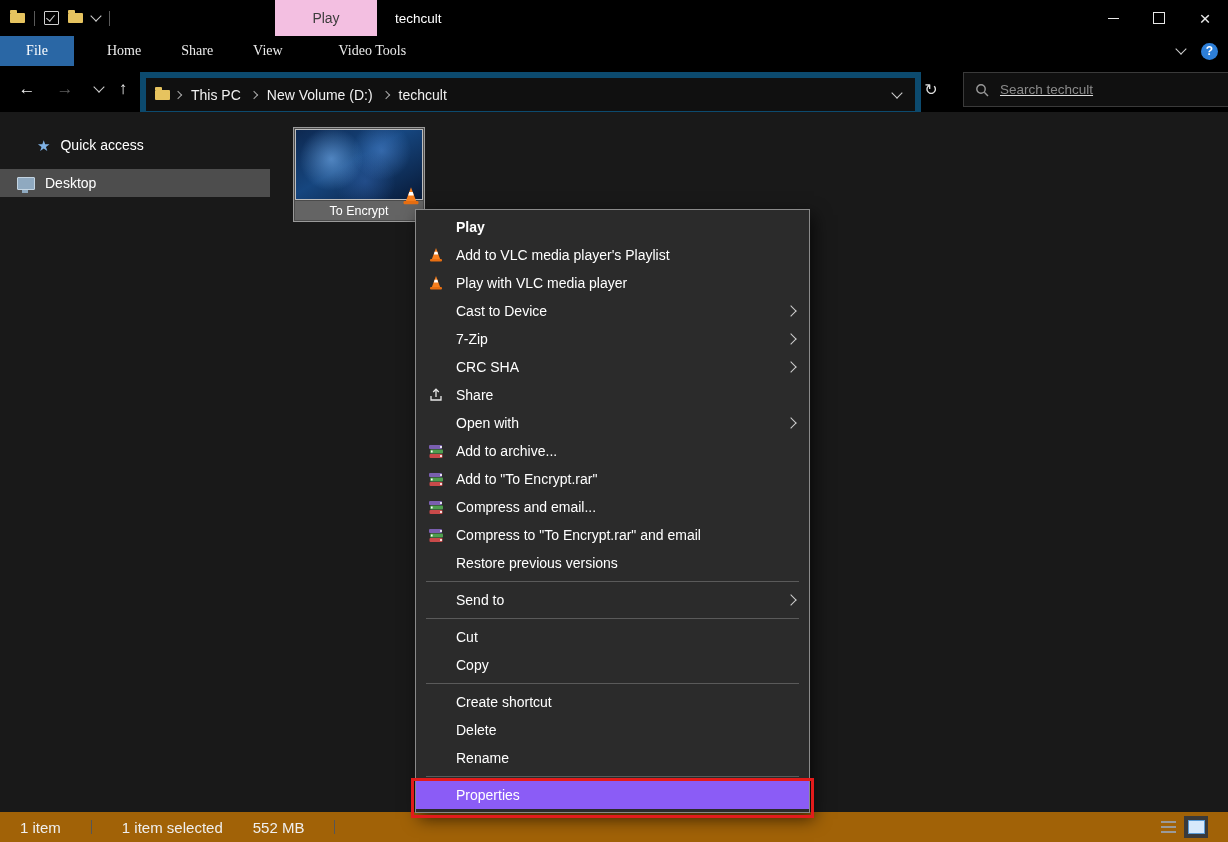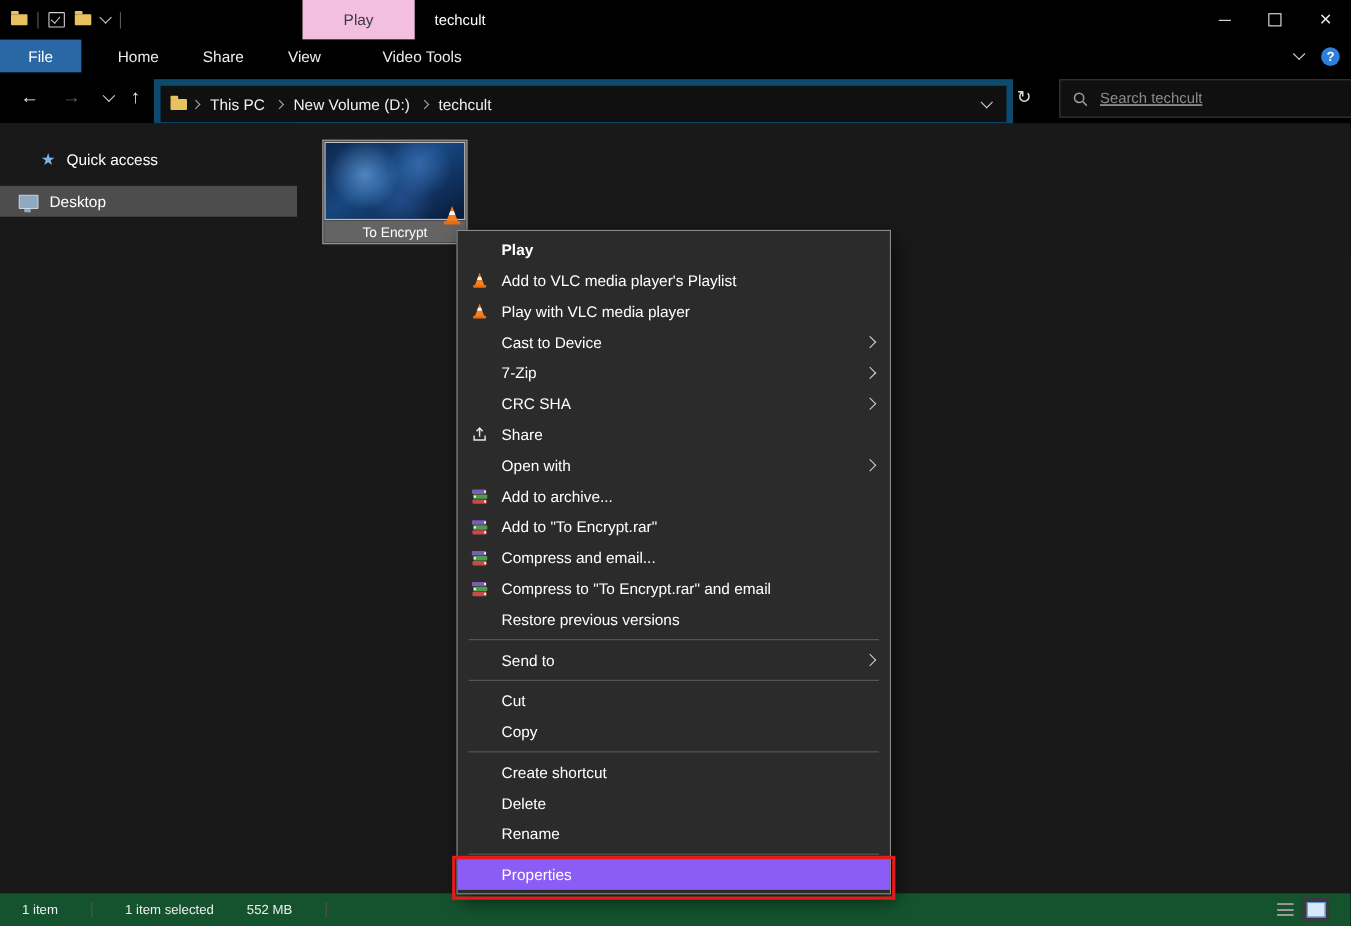--- a/index.html
+++ b/index.html
@@ -23,21 +23,21 @@
      display:flex;align-items:center;justify-content:center;font-size:14px;color:#3c3c3c;}
   .win-title{position:absolute;left:395px;top:0;height:36px;display:flex;align-items:center;font-size:13.5px;color:#fff;}
   .caption{position:absolute;right:0;top:0;height:36px;display:flex;}
   .cap-btn{width:46px;height:36px;display:flex;align-items:center;justify-content:center;}
   .ico-min{width:11px;height:1px;background:#e8e8e8;}
   .ico-max{width:10px;height:10px;border:1px solid #e8e8e8;}
   .ico-close{font-size:19px;color:#e8e8e8;line-height:1;}
 
   
   .ribbon{position:absolute;top:36px;left:0;right:0;height:30px;background:#000;display:flex;align-items:stretch;}
-  .tab{display:flex;align-items:center;padding:0 20px;font-size:14px;color:#ececec;}
+  .tab{display:flex;align-items:center;padding:0 20px;font-size:14px;color:#ececec;font-family:Liberation Serif, serif;}
   .tab-file{width:74px;padding:0;justify-content:center;background:var(--accent,#2a67a5);color:#fff;}
   .tab-home{margin-left:13px;}
   .tab-video{margin-left:16px;}
   .ribbon-right{margin-left:auto;display:flex;align-items:center;gap:16px;padding-right:10px;}
   .help-circle{width:17px;height:17px;border-radius:50%;background:#2d7fd9;color:#fff;
      display:flex;align-items:center;justify-content:center;font-size:12px;font-weight:bold;}
 
   
   .addr-row{position:absolute;top:66px;left:0;right:0;height:46px;background:#000;}
   .nav-btn{position:absolute;top:0;height:46px;width:30px;display:flex;align-items:center;justify-content:center;
@@ -87,22 +87,22 @@
   .mi .gutter{width:28px;display:flex;align-items:center;}
   .mi .mi-label{flex:1;white-space:nowrap;}
   .mi .mi-label.bold{font-weight:bold;}
   .mi .arrow{margin-left:auto;}
   .menu .sep{height:1px;background:#5a5a5a;margin:4px 10px;}
   .mi-highlight{background:#8b5cf6;}
   .red-box{position:absolute;left:-5px;right:-5px;top:568px;height:34px;border:3px solid var(--annotation,#e31b1b);
      z-index:6;pointer-events:none;}
 
   
-  .statusbar{position:absolute;left:0;right:0;bottom:0;height:30px;background:#14532d;
-     display:flex;align-items:center;padding:0 20px;gap:30px;font-size:12px;color:#efefef;}
+  .statusbar{position:absolute;left:0;right:0;bottom:0;height:30px;background:#a16207;
+     display:flex;align-items:center;padding:0 20px;gap:30px;font-size:15px;color:#efefef;}
   .statusbar .vsep{height:14px;background:#565656;}
   .view-toggles{margin-left:auto;display:flex;gap:4px;}
   .vt{width:24px;height:22px;display:flex;align-items:center;justify-content:center;}
   .vt.active{background:#3a3a3a;}
   .ico-list{width:15px;height:12px;background:repeating-linear-gradient(to bottom,#9a9a9a 0 2px,transparent 2px 5px);}
   .ico-thumbs{width:15px;height:12px;background:#d7e9fb;border:1px solid #5a9bd5;}
 </style>
 </head>
 <body>
 

